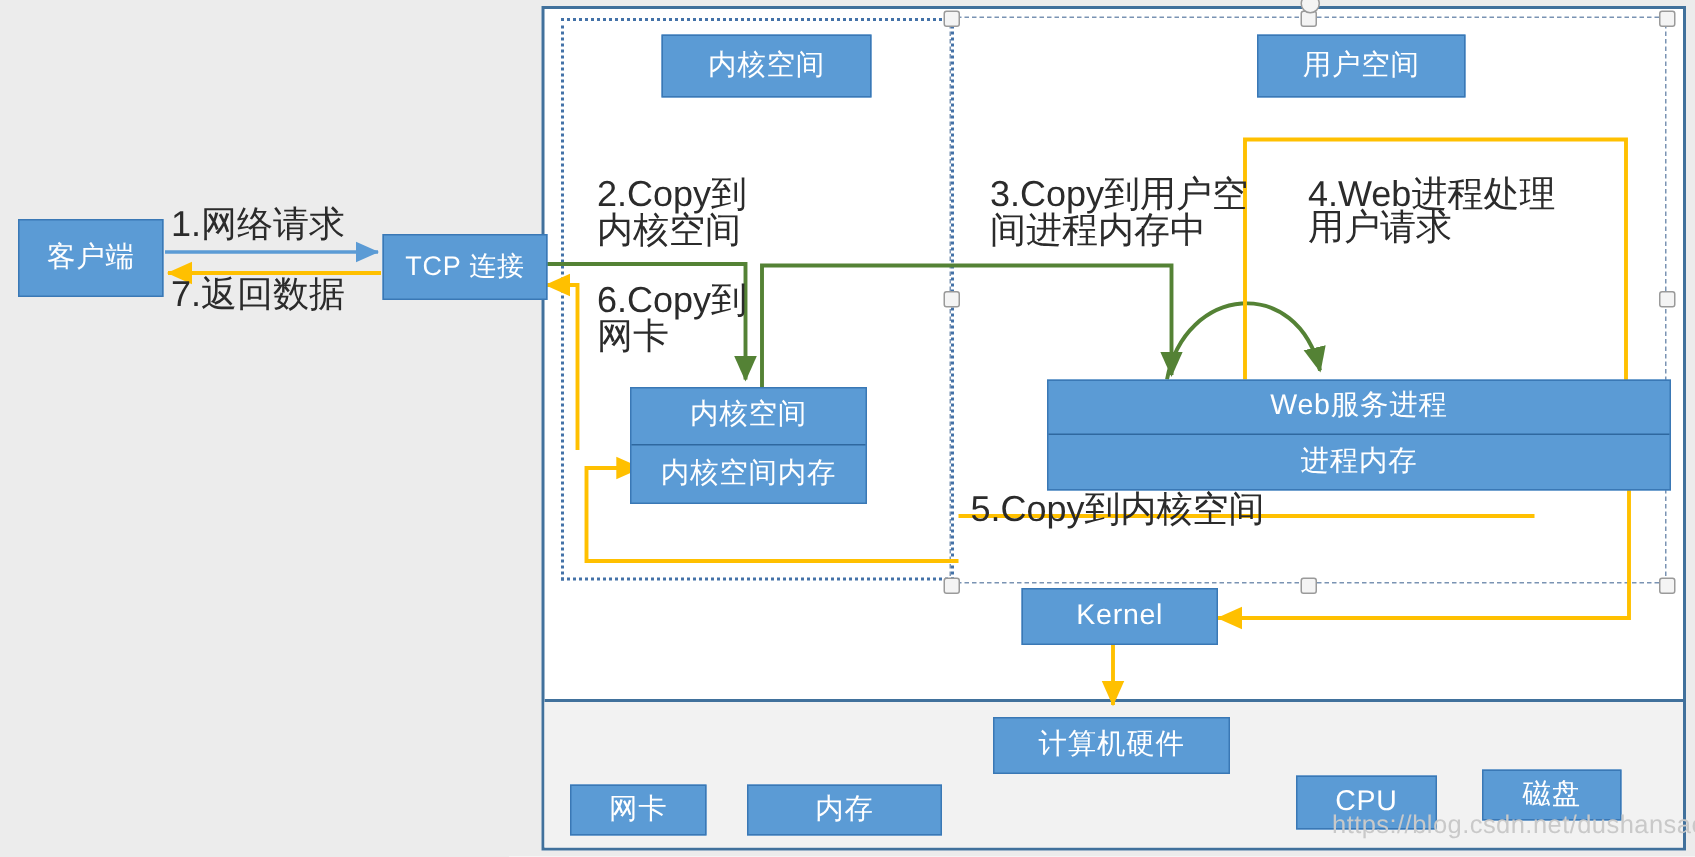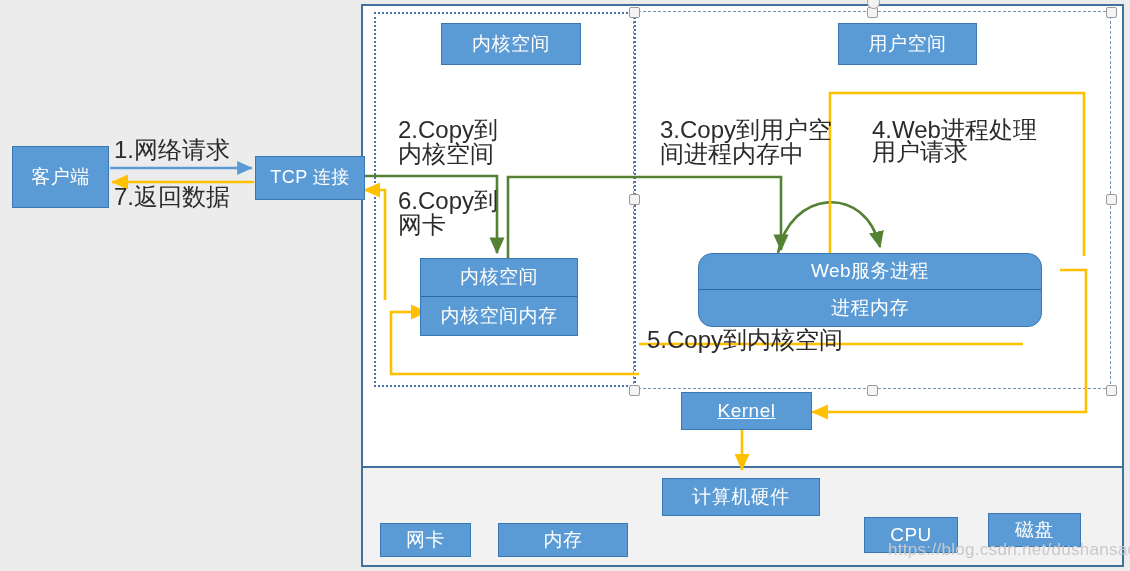--- a/index.html
+++ b/index.html
@@ -214,39 +214,39 @@
     </g>
     <g>
       <path d="M385,300 L385,190 L364,190" fill="none" stroke="#ffc000" stroke-width="2.6" marker-end="url(#ah-yellow)"></path>
     </g>
 
     <g>
       <line x1="742" y1="425" x2="742" y2="470" stroke="#ffc000" stroke-width="2.6" marker-end="url(#ah-yellow)"></line>
     </g>
   </svg>
 
-  <div class="bluebox" style="left:12px; top:146px; width:97px; height:62px;">客户端</div>
+  <div class="bluebox" style="left:12px; top:146px; width:97px; height:52px;">客户端</div>
 
   <div class="bluebox" style="left:255px; top:156px; width:110px; height:44px; font-size:18px;text-align:center;">TCP 连接</div>
 
   <div class="bluebox" style="left:441px; top:23px; width:140px; height:42px;">内核空间</div>
 
   <div class="bluebox" style="left:838px; top:23px; width:139px; height:42px;">用户空间</div>
 
   <div class="bluebox stacked" style="left:420px; top:258px; width:158px; height:78px;">
     <div class="cell top">内核空间</div>
     <div class="cell">内核空间内存</div>
   </div>
 
-  <div class="bluebox stacked" style="left:698px; top:253px; width:344px; height:74px;border-radius:14px;">
+  <div class="bluebox stacked" style="left:698px; top:253px; width:416px; height:74px;">
     <div class="cell top">Web服务进程</div>
     <div class="cell">进程内存</div>
   </div>
 
-  <div class="bluebox" style="left:681px; top:392px; width:131px; height:38px;text-decoration:underline;">Kernel</div>
+  <div class="bluebox" style="left:681px; top:392px; width:131px; height:38px;">Kernel</div>
 
   <div class="bluebox" style="left:662px; top:478px; width:158px; height:38px;">计算机硬件</div>
 
   <div class="bluebox" style="left:380px; top:523px; width:91px; height:34px;">网卡</div>
 
   <div class="bluebox" style="left:498px; top:523px; width:130px; height:34px;">内存</div>
 
   <div class="bluebox" style="left:864px; top:517px; width:94px; height:36px;">CPU</div>
 
   <div class="bluebox" style="left:988px; top:513px; width:93px; height:34px;">磁盘</div>

